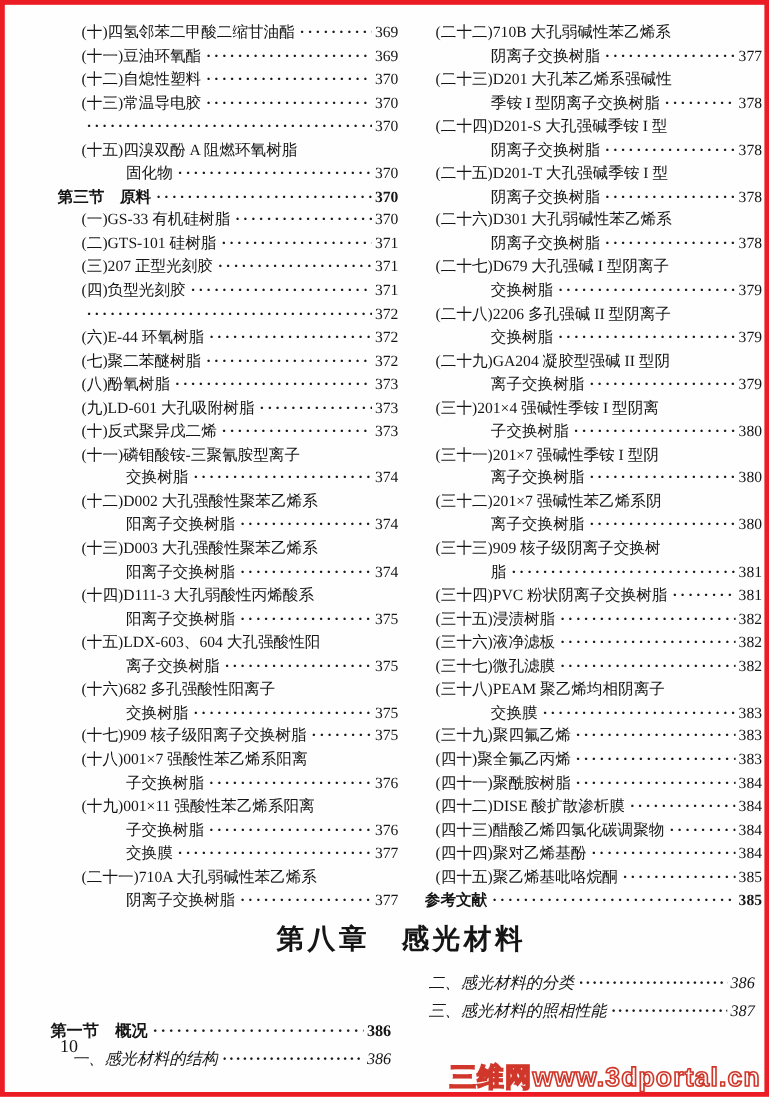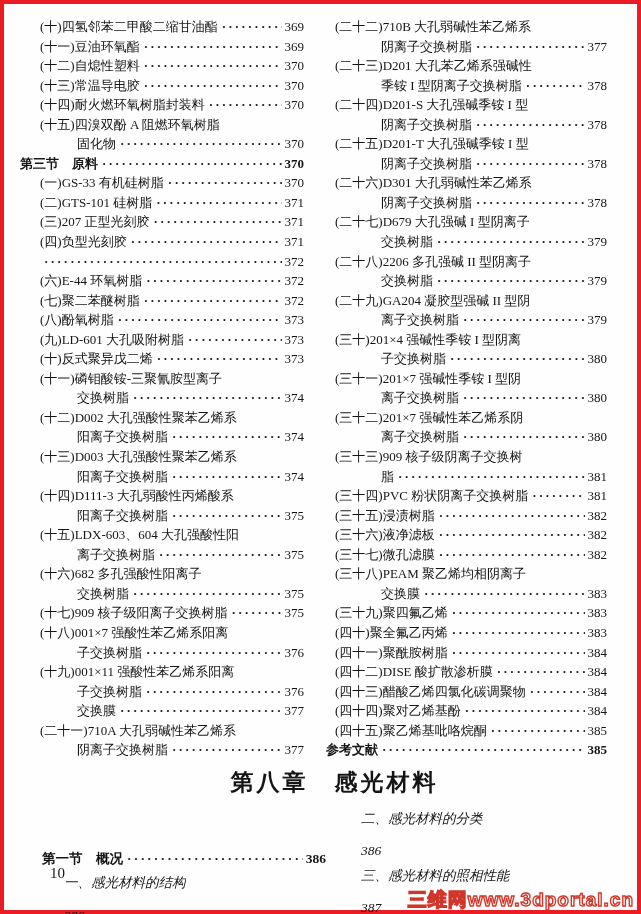--- a/index.html
+++ b/index.html
@@ -11,21 +11,21 @@
     color: #151515;
     position: relative;
     overflow: hidden;
   }
   .page {
     position: absolute; inset: 0;
     border: 4px solid #ec1c24;
     background: #fefefe;
   }
   
-  .toc { display: flex; padding: 13px 12px 0 16px; }
+  .toc { display: flex; padding: 13px 12px 0 44px; }
   .col-l { width: 284px; }
   .col-r { width: 281px; margin-left: 22px; }
   .line {
     display: flex; align-items: baseline;
     line-height: 19.55px; font-size: 13px;
     white-space: nowrap;
   }
   .line .txt { flex: 0 1 auto; overflow: hidden; }
   .line .dots { flex: 1 1 8px; overflow: hidden; margin: 0 3px 0 4px; min-width: 6px; }
   .dots::after {
@@ -41,28 +41,28 @@
   
   .chapter {
     margin: 7px 0 0; text-align: center;
     font-size: 23px; font-weight: bold; letter-spacing: 3px; padding-left: 28px;
   }
   
   .footer { display: flex; padding: 9px 12px 0 38px; }
   .f-l { width: 284px; margin-top: 40px; }
   .f-r { width: 281px; margin-left: 22px; }
   .footer .line { line-height: 24.5px; font-size: 13.5px; }
-  .footer .sub { padding-left: 18px; font-style: italic; flex-direction: column; }
+  .footer .sub { padding-left: 18px; font-style: italic; }
   .f-r .sub { padding-left: 9px; }
   
   .pageno { position: absolute; left: 46px; bottom: 28px; font-size: 15px; }
   .watermark {
     position: absolute; right: 3px; bottom: -3px;
     font-family: "Liberation Sans", "DejaVu Sans", sans-serif;
-    font-size: 19px; font-weight: bold; letter-spacing: 1px;
+    font-size: 22px; font-weight: bold; letter-spacing: 1px;
     color: #ffffff;
     -webkit-text-stroke: 1.35px #d0372a;
     text-shadow: 0 0 1px #e8584a;
   }
 </style>
 </head>
 <body>
 
 <div class="page">
 
@@ -82,21 +82,20 @@
           <span class="txt">(十二)自熄性塑料</span>
           <span class="dots"></span>
           <span class="pg">370</span>
         </div>
         <div class="line item">
           <span class="txt">(十三)常温导电胶</span>
           <span class="dots"></span>
           <span class="pg">370</span>
         </div>
         <div class="line item">
-          <span class="txt">(十四)耐火燃环氧树脂封装料</span>
           <span class="dots"></span>
           <span class="pg">370</span>
         </div>
         <div class="line item">
           <span class="txt">(十五)四溴双酚 A 阻燃环氧树脂</span>
         </div>
         <div class="line cont">
           <span class="txt">固化物</span>
           <span class="dots"></span>
           <span class="pg">370</span>

